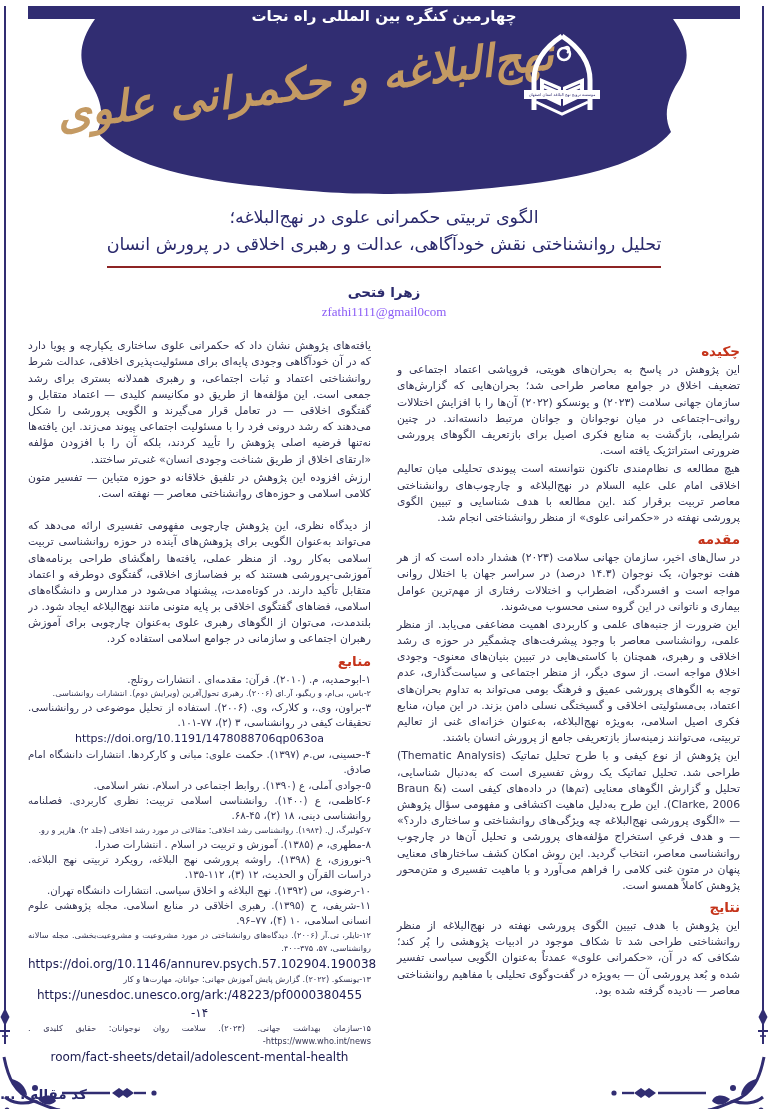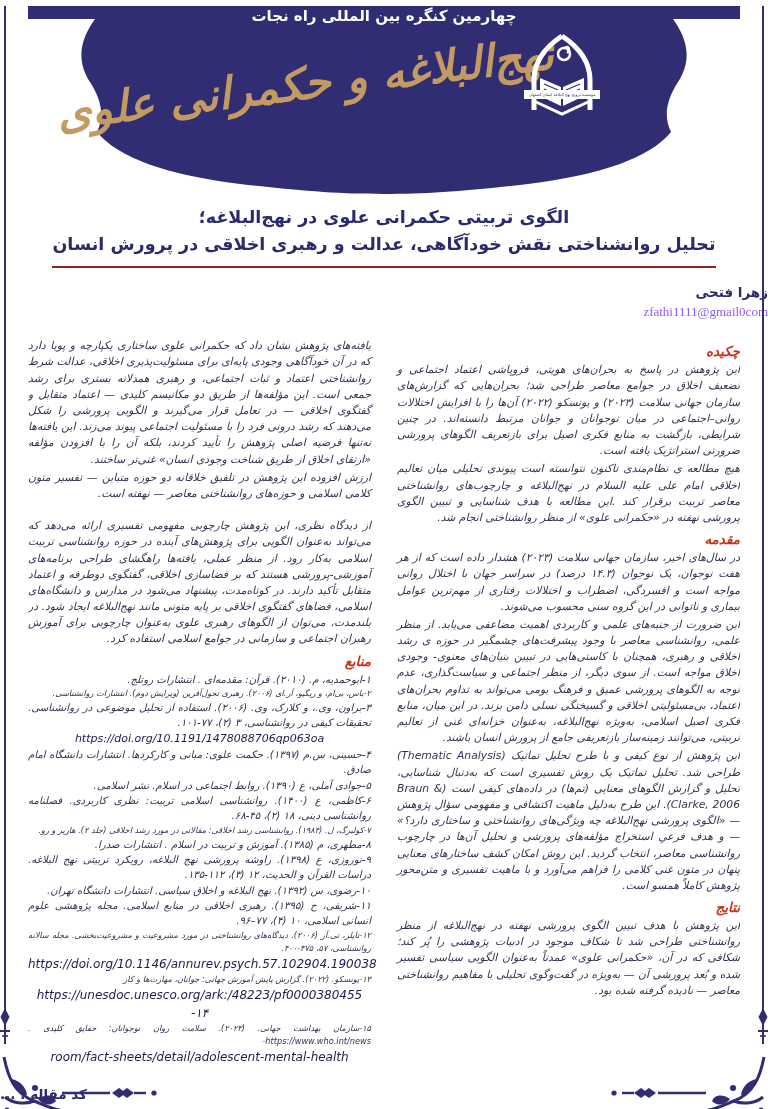--- a/index.html
+++ b/index.html
@@ -35,37 +35,37 @@
     transform:rotate(-7deg);
     white-space:nowrap;
   }
   .logo{position:absolute;top:26px;right:166px;width:80px;height:96px;}
   .logo-caption{
     position:absolute;top:84px;right:168px;width:76px;height:9px;
     background:#fff;color:#312d72;font-size:4px;line-height:9px;
     text-align:center;overflow:hidden;white-space:nowrap;
   }
   
-  .title-block{margin-top:6px;text-align:center;color:#2b2a6d;font-weight:bold;font-size:17.5px;line-height:1.55;}
+  .title-block{margin-top:6px;text-align:center;color:#2b2a6d;font-weight:normal;font-size:17.5px;line-height:1.55;}
   .title-line2{
     display:inline-block;
     border-bottom:2.5px solid #8d2424;
     padding-bottom:8px;
   }
-  .author-block{margin-top:16px;text-align:right;}
+  .author-block{margin-top:16px;text-align:center;}
   .author-name{color:#2b2a6d;font-weight:bold;font-size:13.5px;}
   .author-email{margin-top:4px;font-family:"Liberation Serif", serif;font-size:13px;color:#8b5cf6;direction:ltr;}
   
   .columns{
     display:flex;direction:rtl;
     margin:18px 28px 0 28px;
     column-gap:26px;gap:26px;
     height:746px;overflow:hidden;
   }
-  .col{flex:1 1 0;min-width:0;font-style:italic;}
+  .col{flex:1 1 0;min-width:0;}
   .sec-heading{color:#c5341b;font-weight:bold;font-size:13.5px;margin:5px 0 3px 0;}
   .body-p{
     color:#333352;font-size:10.8px;line-height:1.5;
     text-align:justify;margin:0 0 2px 0;
   }
   .body-p.spaced{margin-top:16px;}
   
   .ref-line{color:#333352;font-size:10.2px;line-height:1.5;text-align:justify;}
   .ref-line.small{font-size:8.2px;line-height:1.6;}
   .ref-url{direction:ltr;text-align:center;font-size:11px;color:#1c1c50;font-weight:500;line-height:1.5;}

